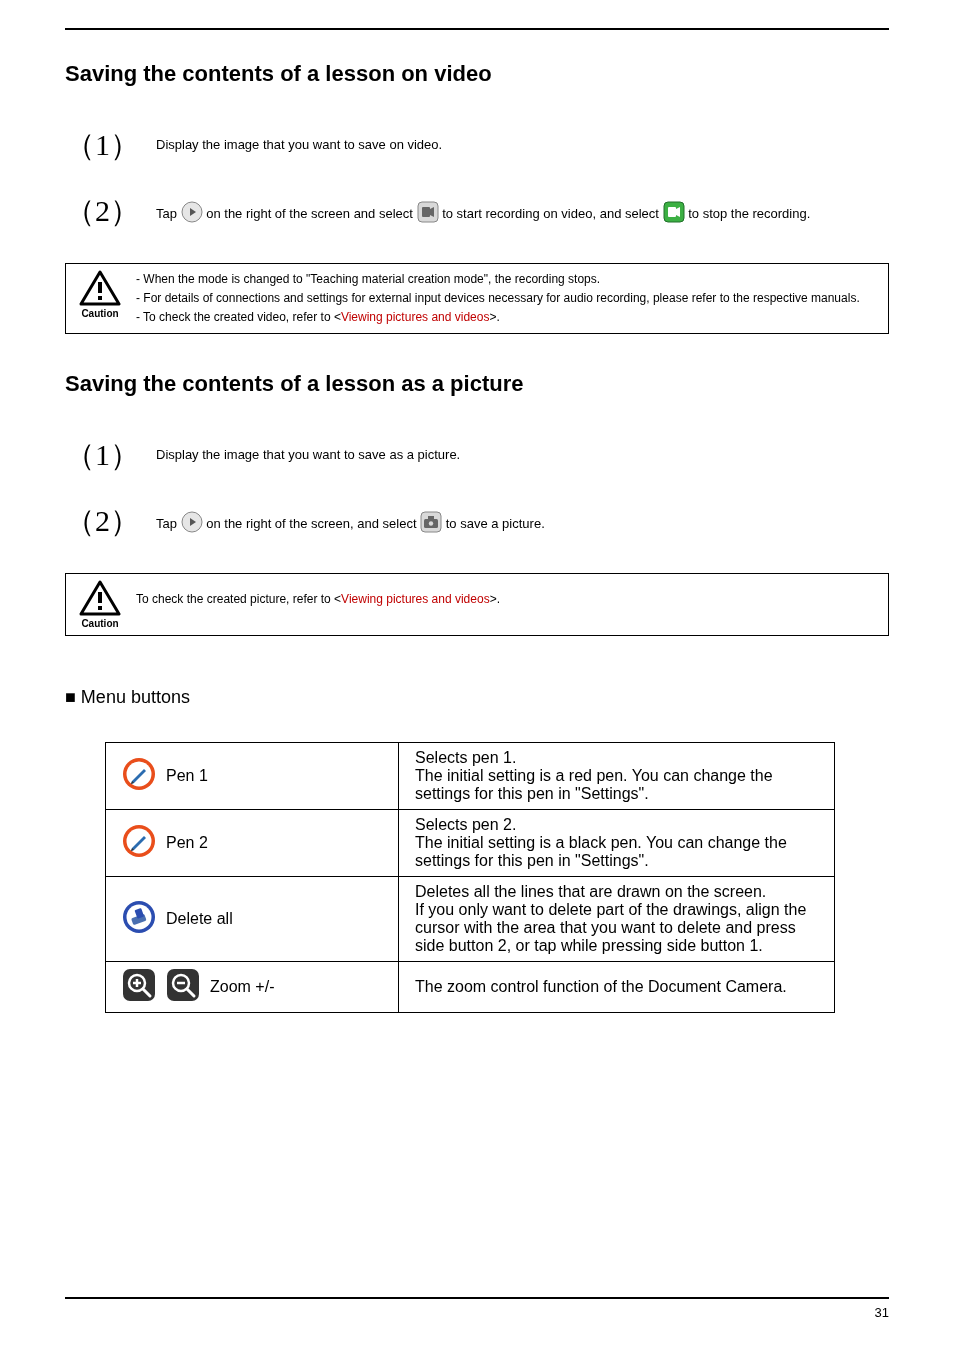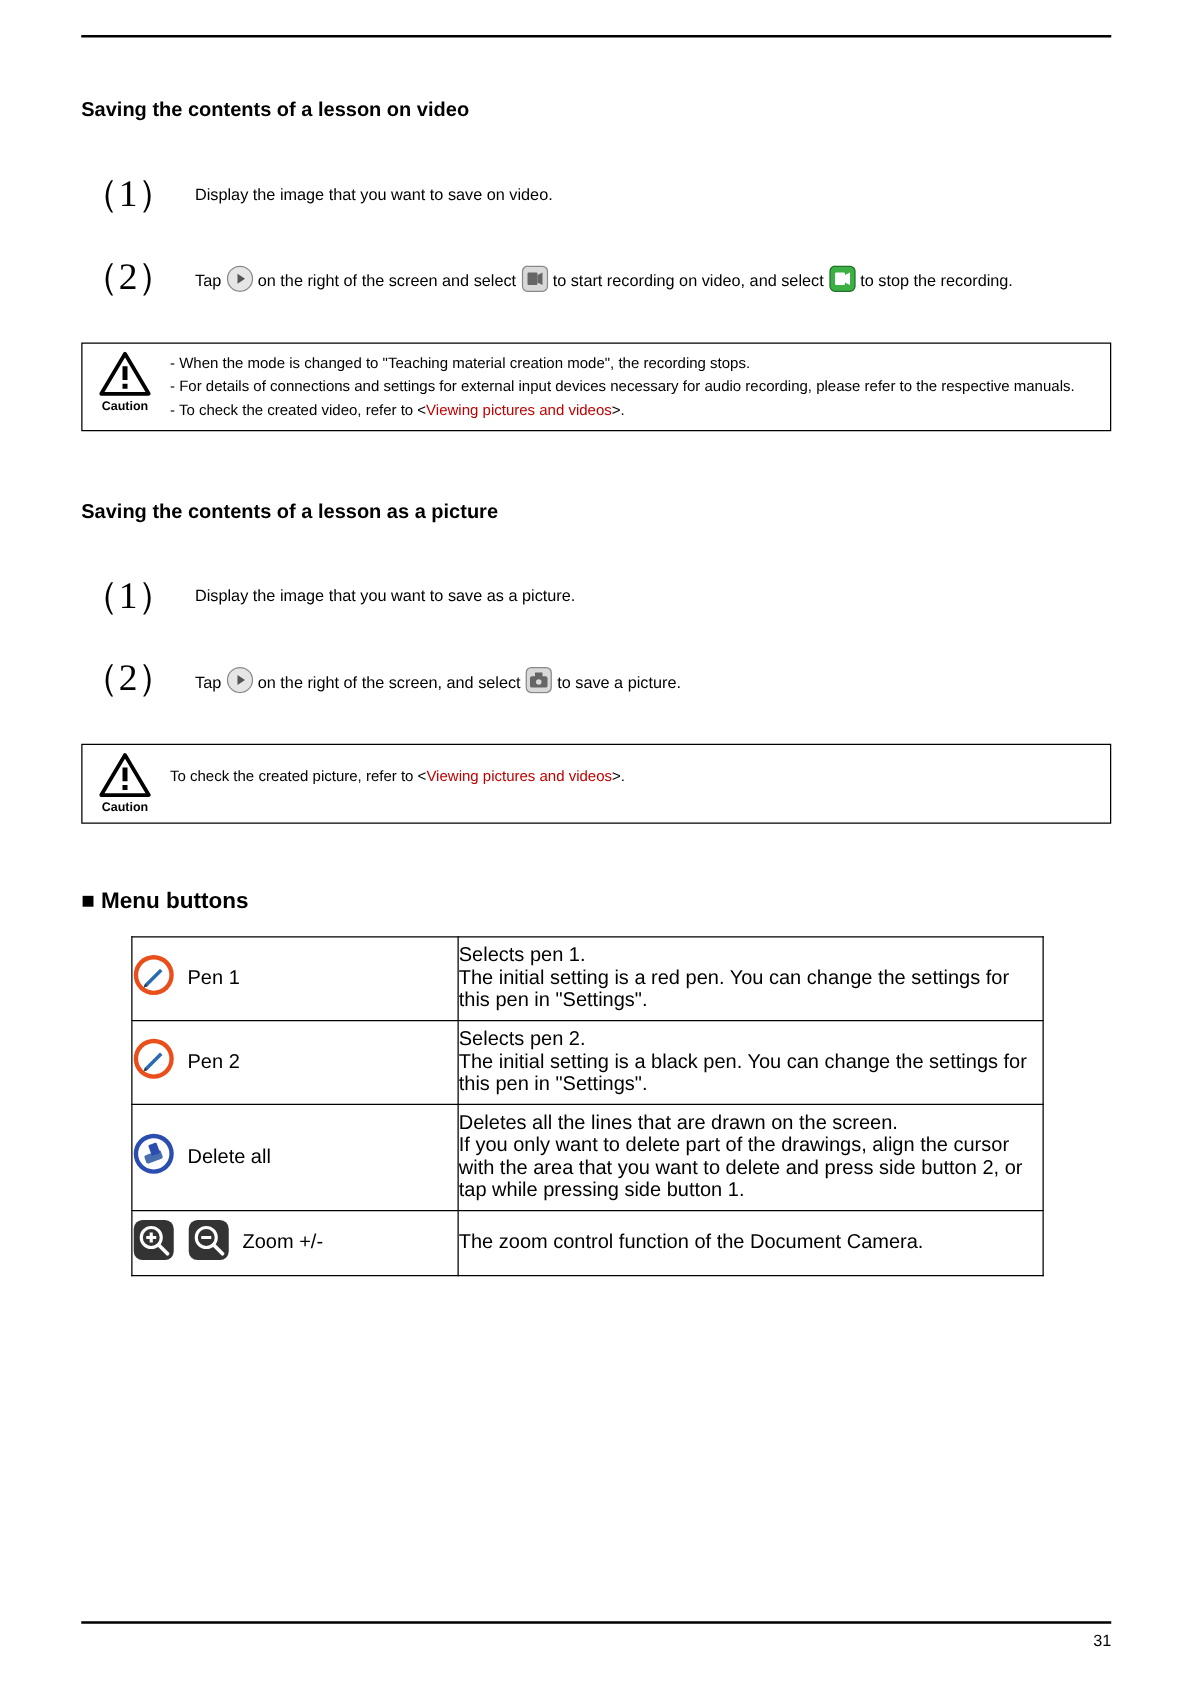--- a/index.html
+++ b/index.html
@@ -18,23 +18,23 @@
     display: flex;
     flex-direction: column;
   }
   .page::before {
     content: "";
     position: absolute;
     left: 65px; right: 65px; top: 28px;
     border-top: 2px solid #000;
   }
   .section-heading {
-    font-size: 16px;
+    font-size: 22px;
     font-weight: bold;
-    margin: 40px 0 25px 0;
+    margin: 21px 0 25px 0;
   }
   .step {
     display: flex;
     align-items: flex-start;
     gap: 16px;
     margin: 18px 0;
   }
   .step-num {
     font-family: "Times New Roman", Times, serif;
     font-size: 30px;
@@ -68,31 +68,31 @@
     margin-top: -2px;
   }
   .caution-text {
     font-size: 12px;
     line-height: 1.6;
     text-align: justify;
   }
   .link { color: #c00000; }
   .sub-heading {
     font-size: 18px;
-    font-weight: bold;
-    margin: 35px 0 18px 0;
+    font-weight: normal;
+    margin: 35px 0 34px 0;
   }
   .menu-table {
     border-collapse: collapse;
     width: 730px;
     margin: 0 0 0 40px;
   }
   .menu-table td {
     border: 1px solid #000;
-    padding: 6px 0;
+    padding: 6px 16px;
     font-size: 16px;
     vertical-align: middle;
     margin-left: 40px;
   }
   .menu-table td.left {
     width: 260px;
   }
   .icon-cell {
     display: flex;
     align-items: center;

